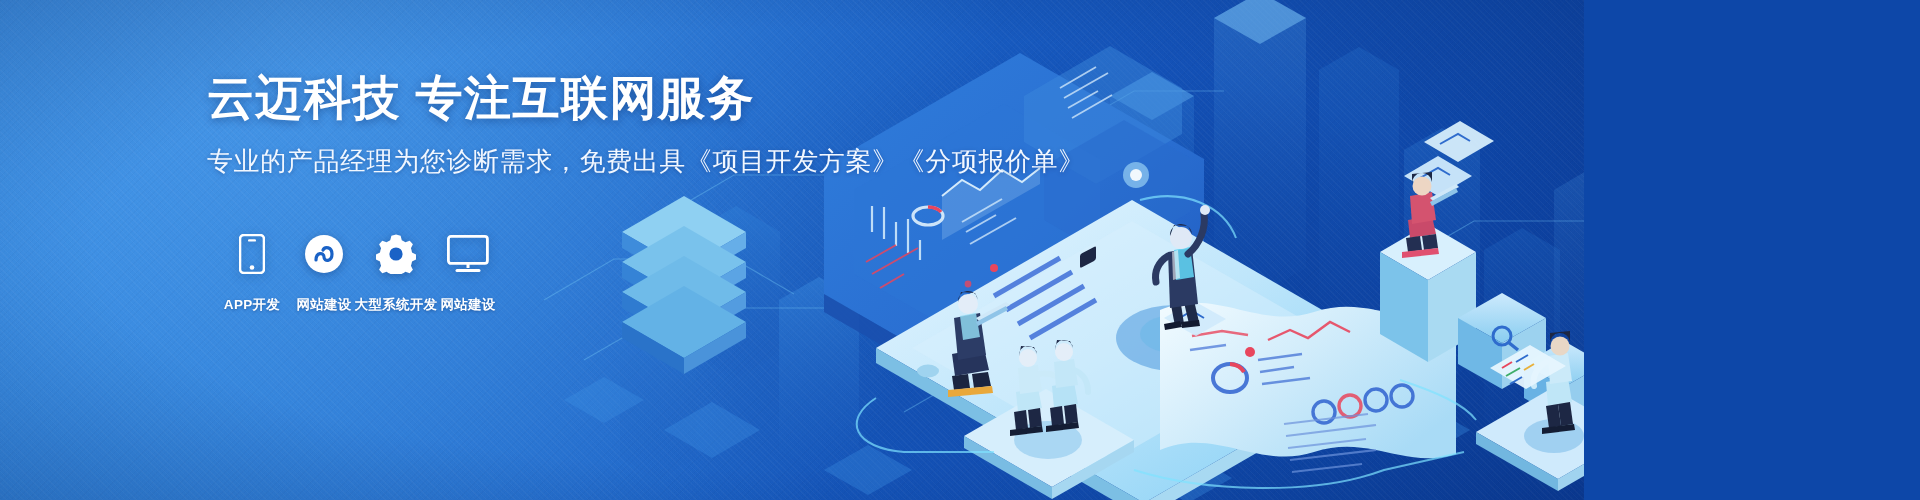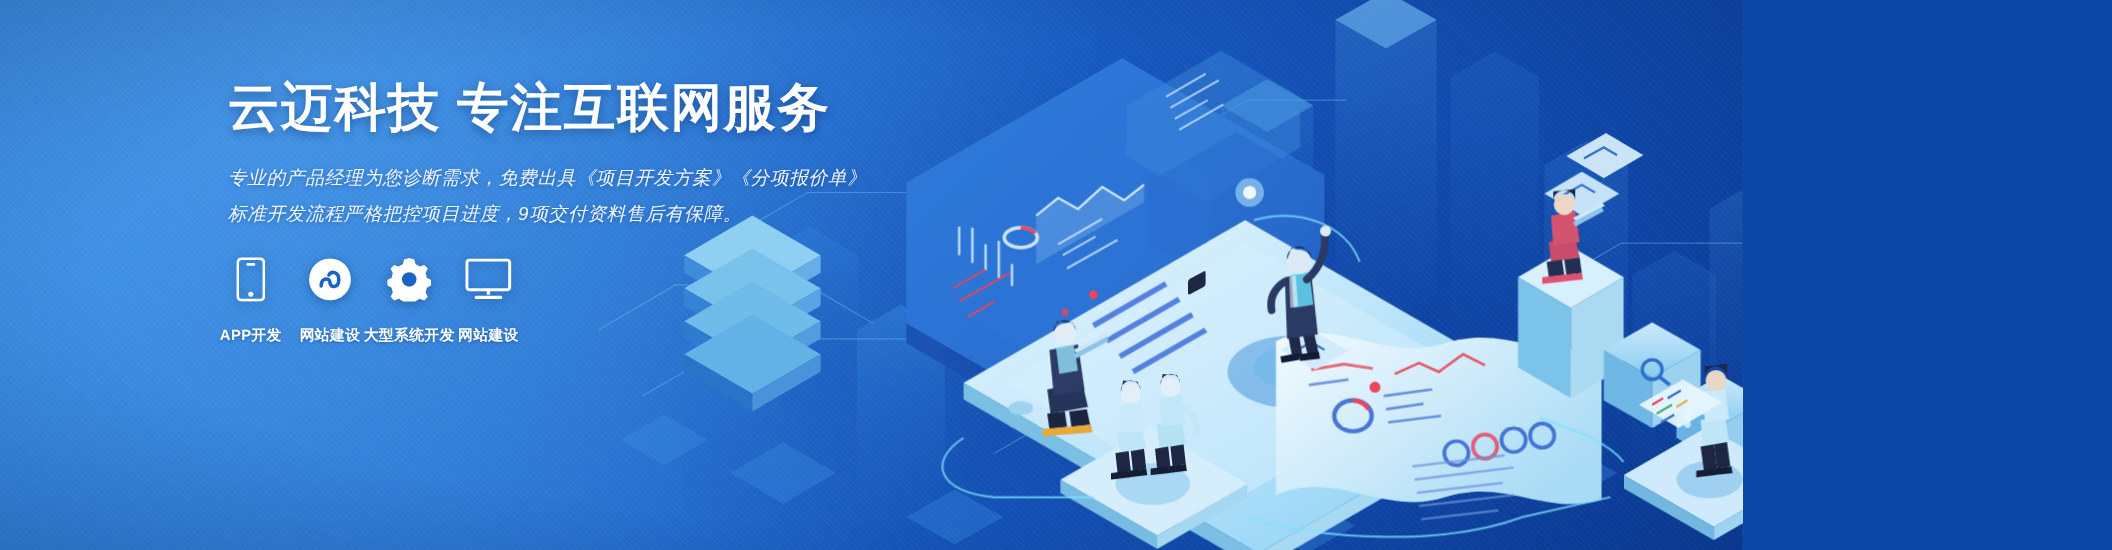--- a/index.html
+++ b/index.html
@@ -26,25 +26,25 @@
 
   
   .copy{position:absolute;left:207px;top:72px;width:700px;z-index:7;}
   .headline{
     font-size:47px;line-height:1.12;font-weight:bold;color:#ffffff;
     letter-spacing:1.5px;white-space:nowrap;
     text-shadow:0 2px 9px rgba(4,32,88,.42);
   }
   .sub{margin-top:20px;}
   .sub div{
-    font-size:17px;line-height:33px;color:#f1f7ff;letter-spacing:.6px;
-    white-space:nowrap;text-shadow:0 1px 4px rgba(4,32,88,.35);font-style:italic;
+    font-size:26px;line-height:33px;color:#f1f7ff;letter-spacing:.6px;
+    white-space:nowrap;text-shadow:0 1px 4px rgba(4,32,88,.35);
   }
   
-  .svcs{position:absolute;left:192px;top:232px;display:flex;align-items:flex-start;z-index:7;}
+  .svcs{position:absolute;left:216px;top:232px;display:flex;align-items:flex-start;z-index:7;}
   .svc{width:72px;display:flex;flex-direction:column;align-items:center;}
   .svc .ico{height:44px;display:flex;align-items:center;justify-content:center;
     filter:drop-shadow(0 2px 5px rgba(4,32,88,.35));}
   .svc .ico svg{display:block;}
   .svc .lbl{margin-top:20px;font-size:13.5px;color:#ffffff;white-space:nowrap;font-weight:bold;
     letter-spacing:.3px;text-shadow:0 1px 3px rgba(4,32,88,.4);}
 
   
   .art{position:absolute;right:0;top:0;width:1060px;height:500px;z-index:4;}
   .art svg{position:absolute;right:-30px;top:0;}
@@ -409,21 +409,20 @@
       </g>
     </svg>
   </div>
 
   <div class="vig"></div>
 
   <div class="copy">
     <div class="headline">云迈科技 专注互联网服务</div>
     <div class="sub">
       <div>专业的产品经理为您诊断需求，免费出具《项目开发方案》《分项报价单》</div>
-      <div>标准开发流程严格把控项目进度，9项交付资料售后有保障。</div>
     </div>
   </div>
 
   <div class="svcs">
 
     <div class="svc">
       <span class="ico">
         <svg width="26" height="40" viewBox="0 0 26 40">
           <rect x="1" y="1" width="24" height="38" rx="4" fill="none" stroke="#ffffff" stroke-width="2.6"></rect>
           <rect x="9" y="5.2" width="8" height="2.4" rx="1.2" fill="#ffffff"></rect>

